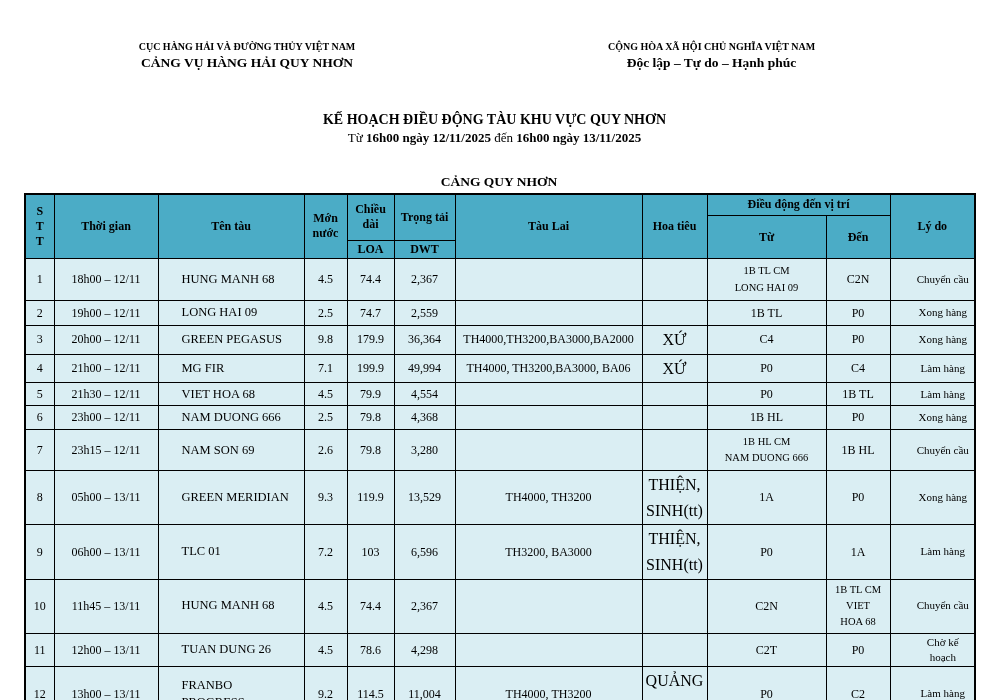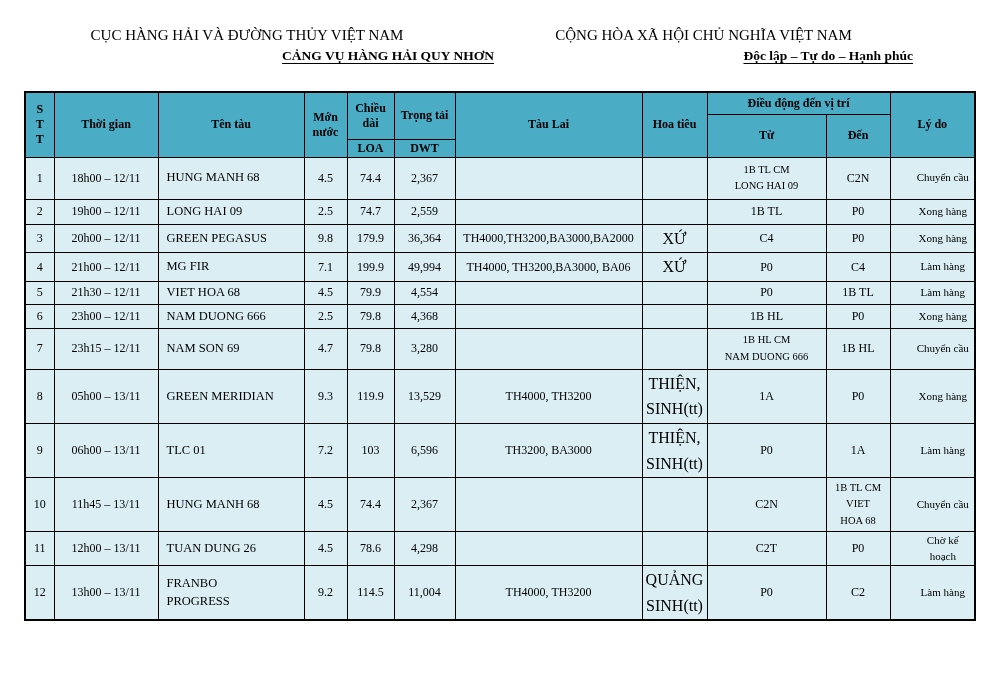--- a/index.html
+++ b/index.html
@@ -3,24 +3,24 @@
 <meta charset="utf-8">
 <style>
   html,body { margin:0; padding:0; background:#ffffff; }
   .page {
     position:relative; width:989px; height:700px; background:#ffffff;
     font-family:"Liberation Serif", serif; color:#000; overflow:hidden;
   }
   
   .letterhead { display:flex; padding-top:26px; }
   .lh-left  { width:494px; text-align:center; }
-  .lh-right { width:495px; text-align:center; padding-right:76px; box-sizing:border-box; }
-  .lh-line1 { font-weight:normal; font-size:15px; line-height:1.3; }
+  .lh-right { width:495px; text-align:center; padding-right:60px; box-sizing:border-box; }
+  .lh-line1 { font-weight:bold; font-size:10px; line-height:1.3;margin-top:14px; }
   .lh-line2 { font-weight:bold; font-size:13.5px; line-height:1.45;
-              text-decoration:underline; text-underline-offset:3px;text-align:right; }
+              text-underline-offset:3px; }
   
   .doc-title { text-align:center; margin-top:38px; }
   .doc-title-main { font-weight:bold; font-size:14px; line-height:1.3; }
   .doc-title-period { font-size:13px; line-height:1.45; }
   .doc-title-period .b { font-weight:bold; }
   
   .table-area { margin:26px 0 0 24px; width:950px; }
   .port-title { text-align:center; font-weight:bold; font-size:13.5px; margin-bottom:3px; }
   table.sched { border-collapse:collapse; table-layout:fixed; width:950px;
                 border:2px solid #000; }
@@ -30,21 +30,21 @@
     padding:1px; line-height:1.25; white-space:pre-line;
   }
   .sched thead tr.hr1 { height:22px; }
   .sched thead tr.hr2 { height:25px; }
   .sched thead tr.hr3 { height:18px; }
   .th-stt { font-size:12px; line-height:1.15; }
   .sched tbody td {
     background:#DAEEF3; font-size:12px; text-align:center; vertical-align:middle;
     padding:1px 3px; line-height:1.4; white-space:pre-line;
   }
-  .sched tbody td.col-ship { text-align:left; padding-left:8px; font-size:12.5px; }
+  .sched tbody td.col-ship { text-align:left; padding-left:23px; font-size:12.5px; }
   .sched tbody td.col-tugs { font-size:12px; }
   .sched tbody td.col-reason { font-size:11px;padding-left:24px; }
   .sched tbody td.col-pilot { font-size:16px; line-height:1.6; }
   .sched tbody tr:nth-child(1)  { height:42px; }
   .sched tbody tr:nth-child(2)  { height:25px; }
   .sched tbody tr:nth-child(3)  { height:25px; }
   .sched tbody tr:nth-child(4)  { height:25px; }
   .sched tbody tr:nth-child(5)  { height:23px; }
   .sched tbody tr:nth-child(6)  { height:24px; }
   .sched tbody tr:nth-child(7)  { height:41px; }
@@ -66,22 +66,29 @@
     <div class="lh-left">
       <div class="lh-line1">CỤC HÀNG HẢI VÀ ĐƯỜNG THỦY VIỆT NAM</div>
       <div class="lh-line2">CẢNG VỤ HÀNG HẢI QUY NHƠN</div>
     </div>
     <div class="lh-right">
       <div class="lh-line1">CỘNG HÒA XÃ HỘI CHỦ NGHĨA VIỆT NAM</div>
       <div class="lh-line2">Độc lập – Tự do – Hạnh phúc</div>
     </div>
   </div>
 
+  <div class="doc-title">
+    <div class="doc-title-main">KẾ HOẠCH ĐIỀU ĐỘNG TÀU KHU VỰC QUY NHƠN</div>
+    <div class="doc-title-period">
+      <span>Từ </span><span class="b">16h00 ngày 12/11/2025</span><span> đến </span><span class="b">16h00 ngày 13/11/2025</span>
+    </div>
+  </div>
 
   <div class="table-area">
+    <div class="port-title">CẢNG QUY NHƠN</div>
 
     <table class="sched">
       <colgroup>
         <col style="width:29px">
           <col style="width:104px">
           <col style="width:146px">
         <col style="width:43px">
           <col style="width:47px">
           <col style="width:61px">
         <col style="width:187px">
@@ -199,21 +206,21 @@
     <td class="col-pilot"></td>
     <td class="col-from">1B HL</td>
     <td class="col-to">P0</td>
     <td class="col-reason">Xong hàng</td>
   </tr>
 
   <tr>
     <td class="col-stt">7</td>
     <td class="col-time">23h15 – 12/11</td>
     <td class="col-ship">NAM SON 69</td>
-    <td class="col-draft">4.7</td>
+    <td class="col-draft">2.6</td>
     <td class="col-loa">79.8</td>
     <td class="col-dwt">3,280</td>
     <td class="col-tugs"></td>
     <td class="col-pilot"></td>
     <td class="col-from">1B HL CM
 NAM DUONG 666</td>
     <td class="col-to">1B HL</td>
     <td class="col-reason">Chuyển cầu</td>
   </tr>
 

